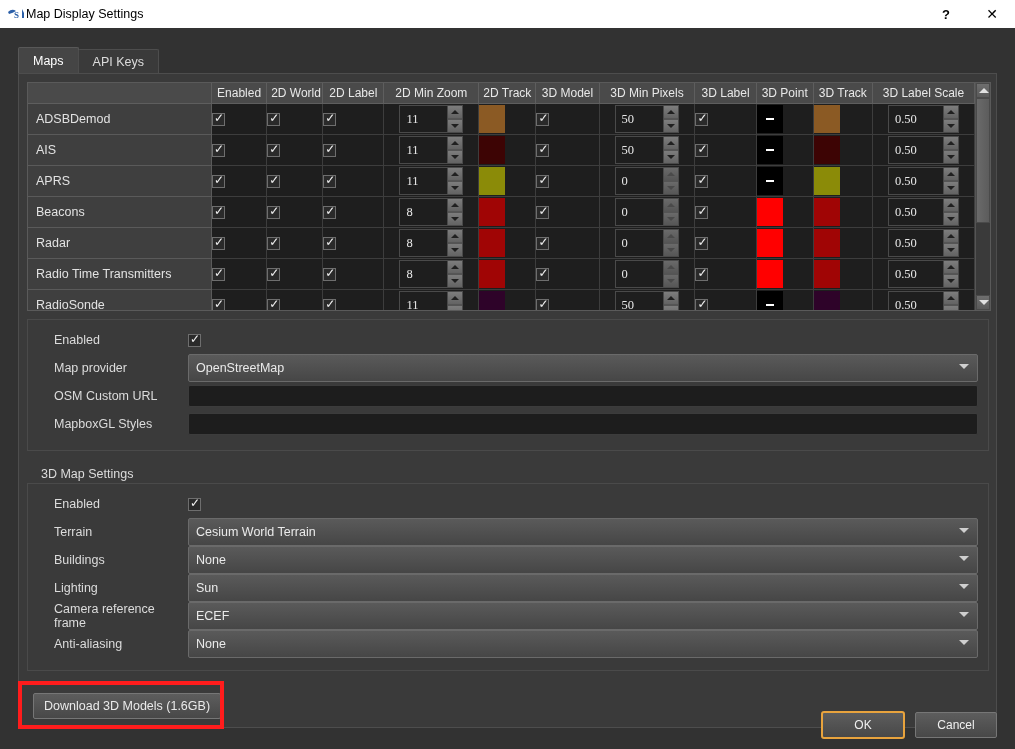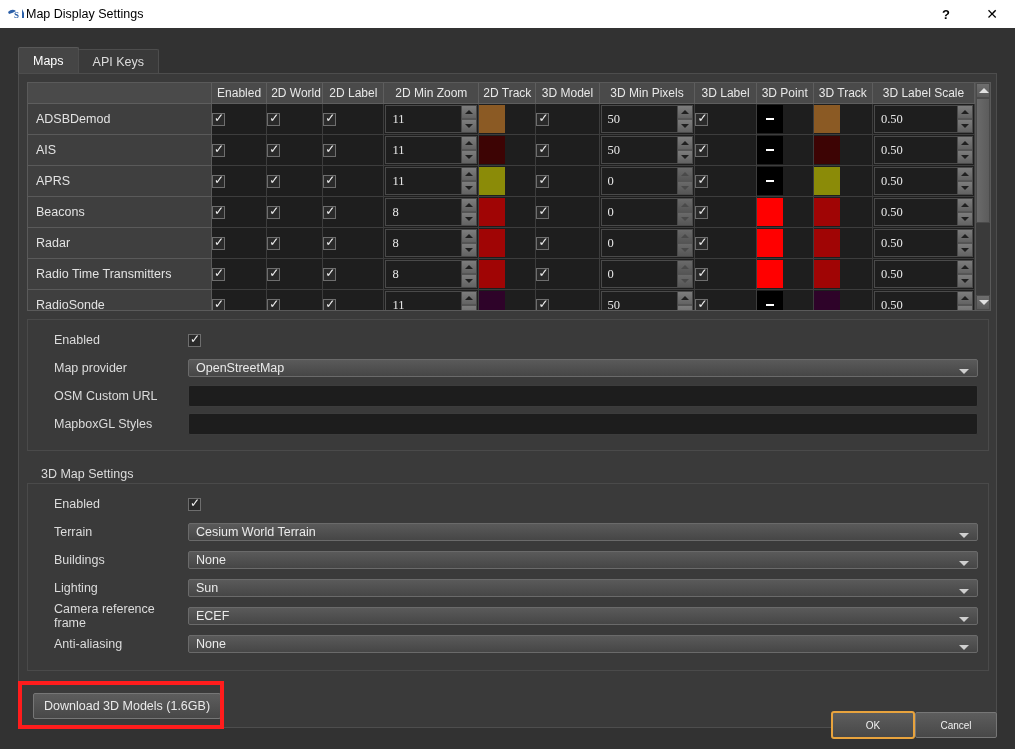--- a/index.html
+++ b/index.html
@@ -168,21 +168,21 @@
     font-size: 12px;
     line-height: 14px;
     color: #f0f0f0;
   }
 
   
   .spin {
     display: flex;
     align-items: stretch;
     height: 28px;
-    margin: 1px 1px;
+    margin: 1px 15px;
     background: #1e1e1e;
     border: 1px solid #4a4a4a;
     box-sizing: border-box;
   }
   .spin .val {
     flex: 1 1 auto;
     display: flex; align-items: center;
     padding-left: 6px;
     color: #e8e8e8;
     font-size: 12.5px;
@@ -303,21 +303,21 @@
     flex: 0 0 150px;
     font-size: 12.5px;
     color: #dcdcdc;
     padding-left: 16px;
     box-sizing: border-box;
   }
   .frow .fctl { flex: 1 1 auto; display: flex; align-items: center; }
 
   .combo {
     width: 100%;
-    height: 18px;
+    height: 28px;
     background: linear-gradient(#5a5a5a,#464646);
     border: 1px solid #6a6a6a;
     border-radius: 2px;
     box-sizing: border-box;
     display: flex;
     align-items: center;
     position: relative;
     color: #eaeaea;
     font-size: 12.5px;
     padding-left: 7px;
@@ -374,21 +374,22 @@
     align-items: center;
   }
   .dlgbtn {
     height: 24px;
     width: 80px;
     display: flex; align-items: center; justify-content: center;
     background: linear-gradient(#5d5d5d,#484848);
     border: 1px solid #767676;
     border-radius: 2px;
     color: #f0f0f0;
-    font-size: 10px;
+    font-size: 12px;
+    margin-left: 10px;
   }
   .dlgbtn.default {
     border: 2px solid #e8a33d;
     border-radius: 3px;
   }
 </style>
 </head>
 <body>
 
 <div id="titlebar">

